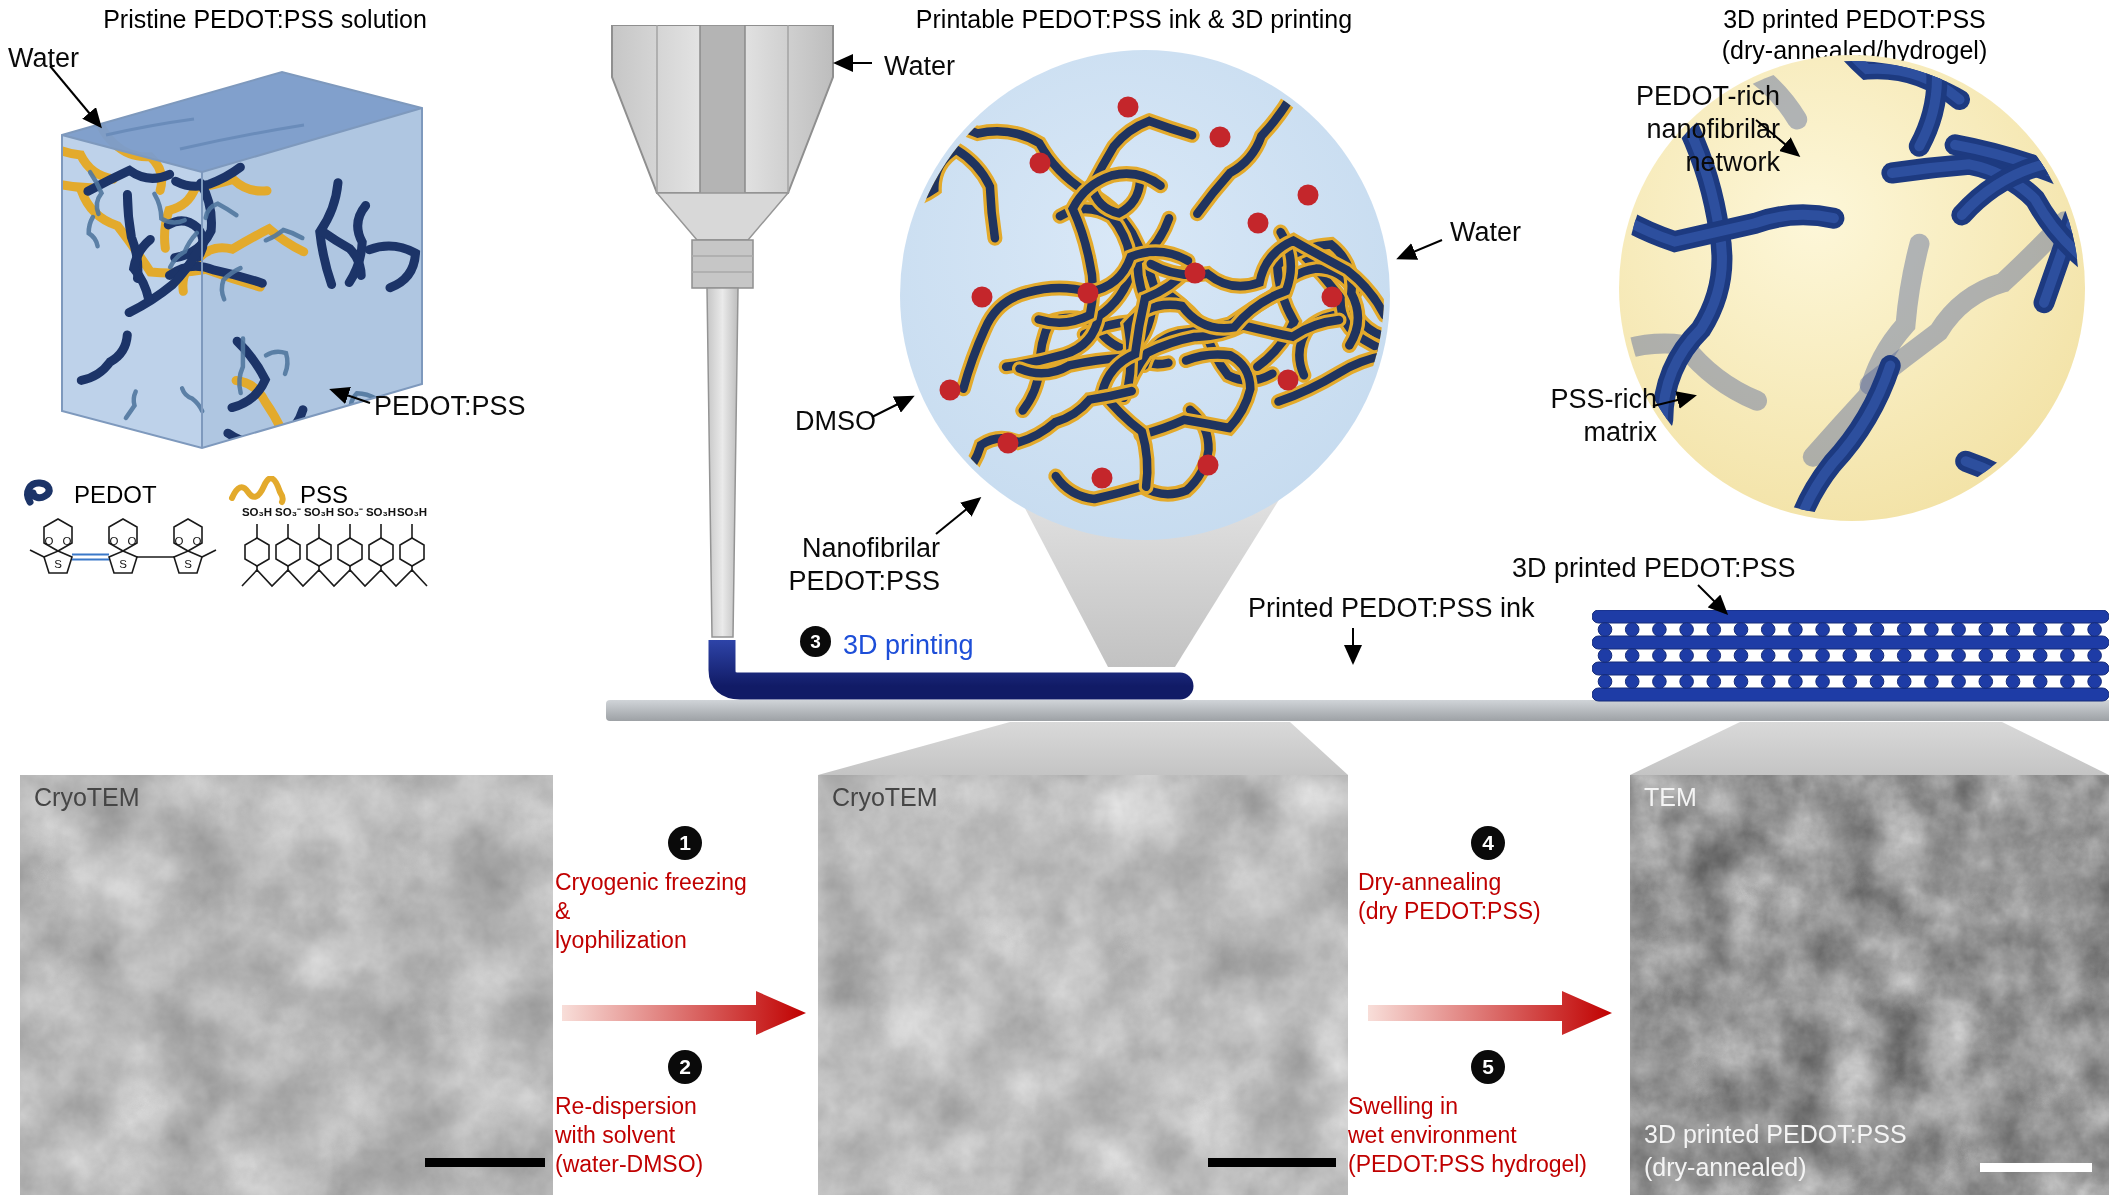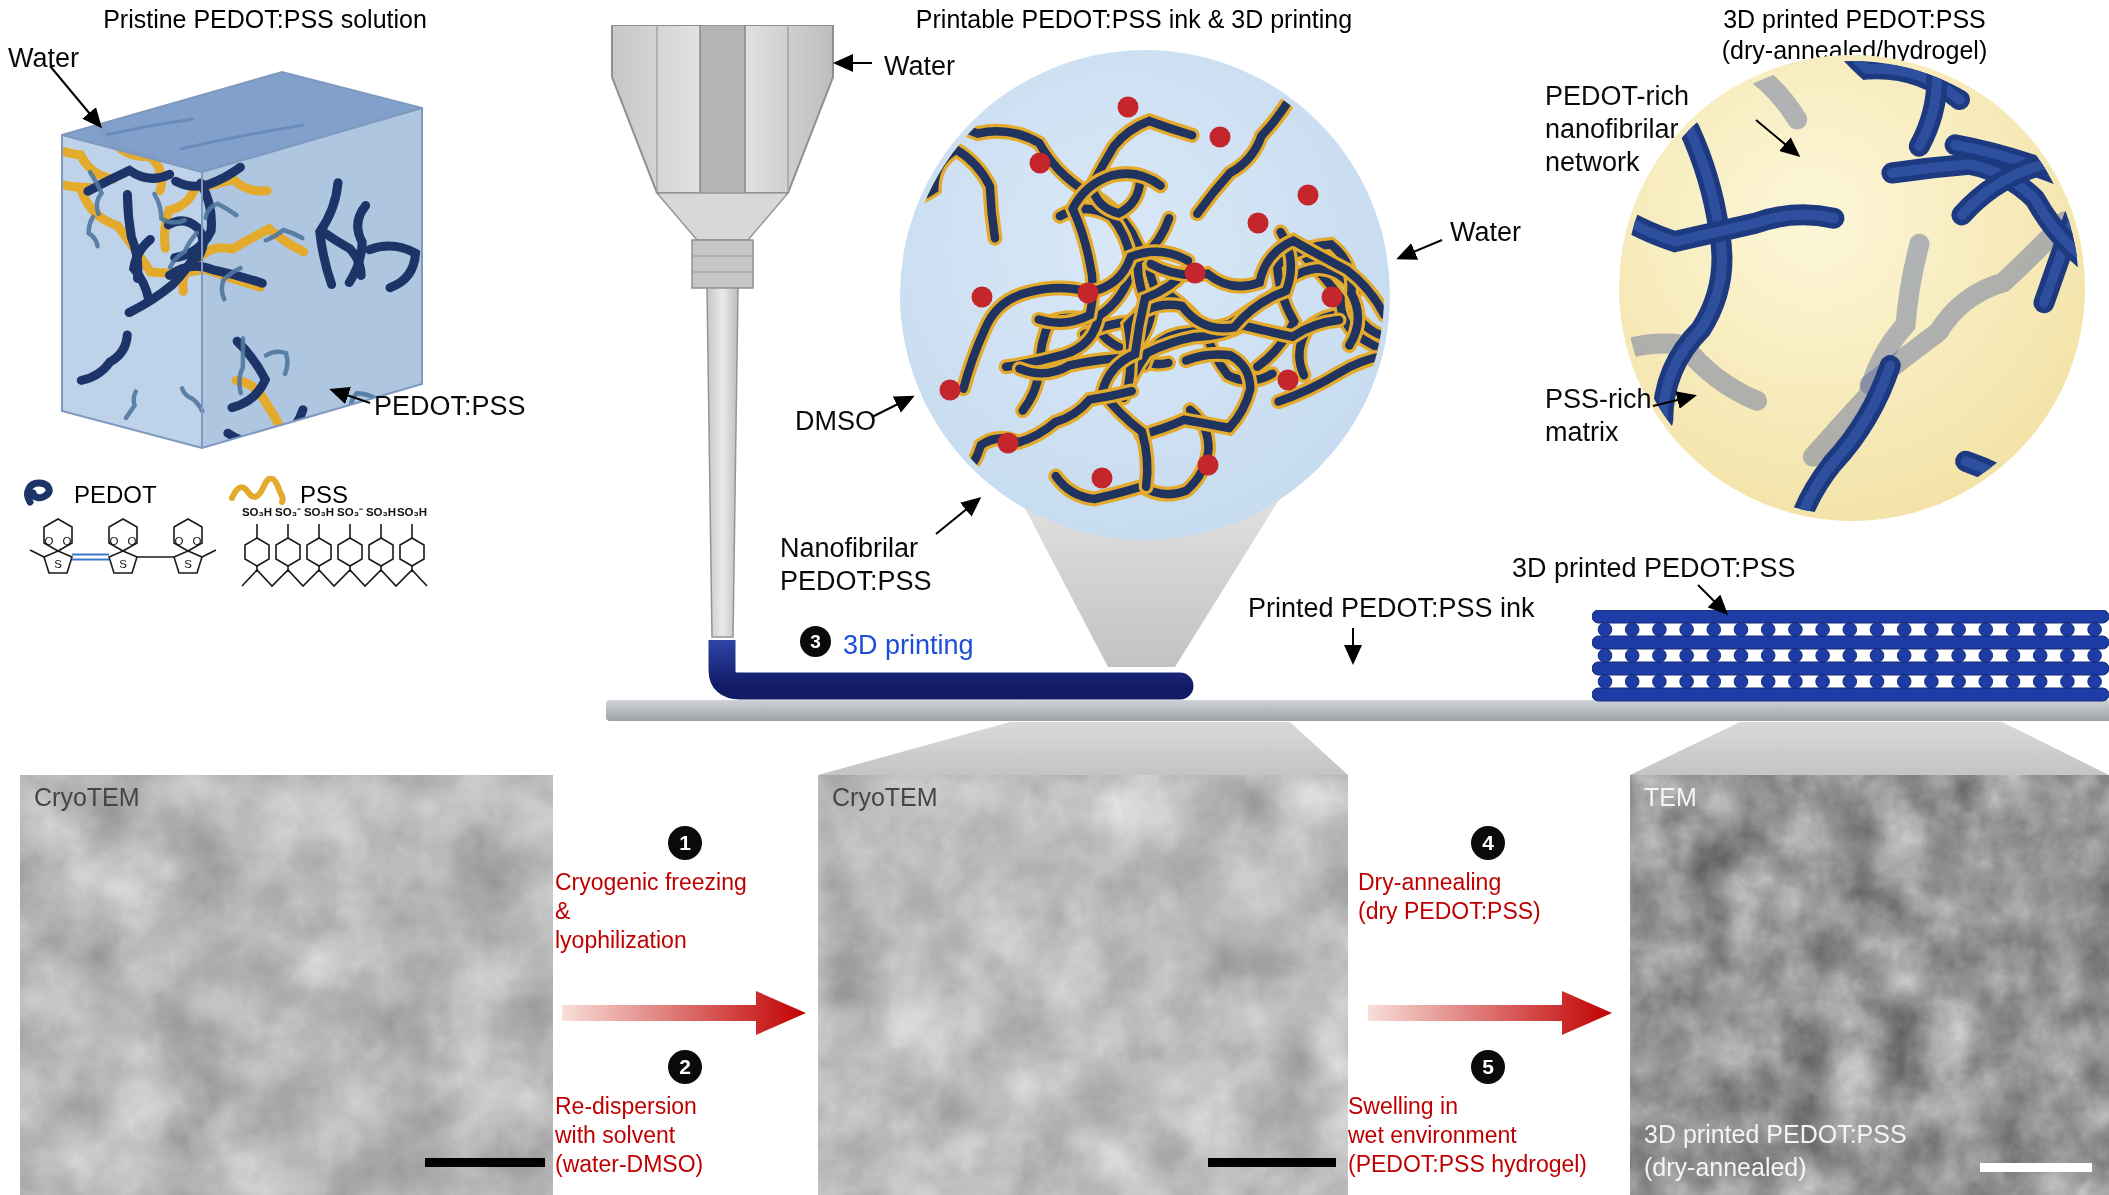--- a/index.html
+++ b/index.html
@@ -1,21 +1,21 @@
 <!DOCTYPE html>
 <html><head>
 <meta charset="utf-8">
 <style>
   html,body{margin:0;padding:0}
   body{width:2109px;height:1195px;position:relative;background:#ffffff;overflow:hidden;
        font-family:"Liberation Sans",sans-serif;color:#000}
   .abs{position:absolute}
   .title{position:absolute;font-size:25px;line-height:1.22;text-align:center;white-space:pre-line;color:#000}
   .lbl{position:absolute;font-size:27px;line-height:1.22;white-space:pre-line;color:#0a0a0a}
-  .center{text-align:left}
+  .center{text-align:right}
   .legend-label{position:absolute;font-size:24px;color:#000}
   .step-circle{position:absolute;width:34px;height:34px;border-radius:50%;background:#0a0a0a;color:#fff;
                font-size:21px;font-weight:bold;display:flex;align-items:center;justify-content:center}
   .red-text{position:absolute;color:#c00000;font-size:23px;line-height:1.26;text-align:left;white-space:pre-line}
   .tem{position:absolute;overflow:hidden;background:#b5b5b5}
   .tem-tag{position:absolute;left:14px;top:8px;font-size:25px;color:#454545}
   .tem-cap{position:absolute;left:14px;bottom:12px;font-size:25px;line-height:1.3;color:#1c1c1c;white-space:pre-line}
   .light{color:#f4f4f4}
   .scalebar{position:absolute;height:9px;background:#000}
   .substrate{position:absolute;background:linear-gradient(180deg,#d0d4d8 0%,#b4b8bc 55%,#9da1a5 100%);border-radius:4px 0 0 4px}

